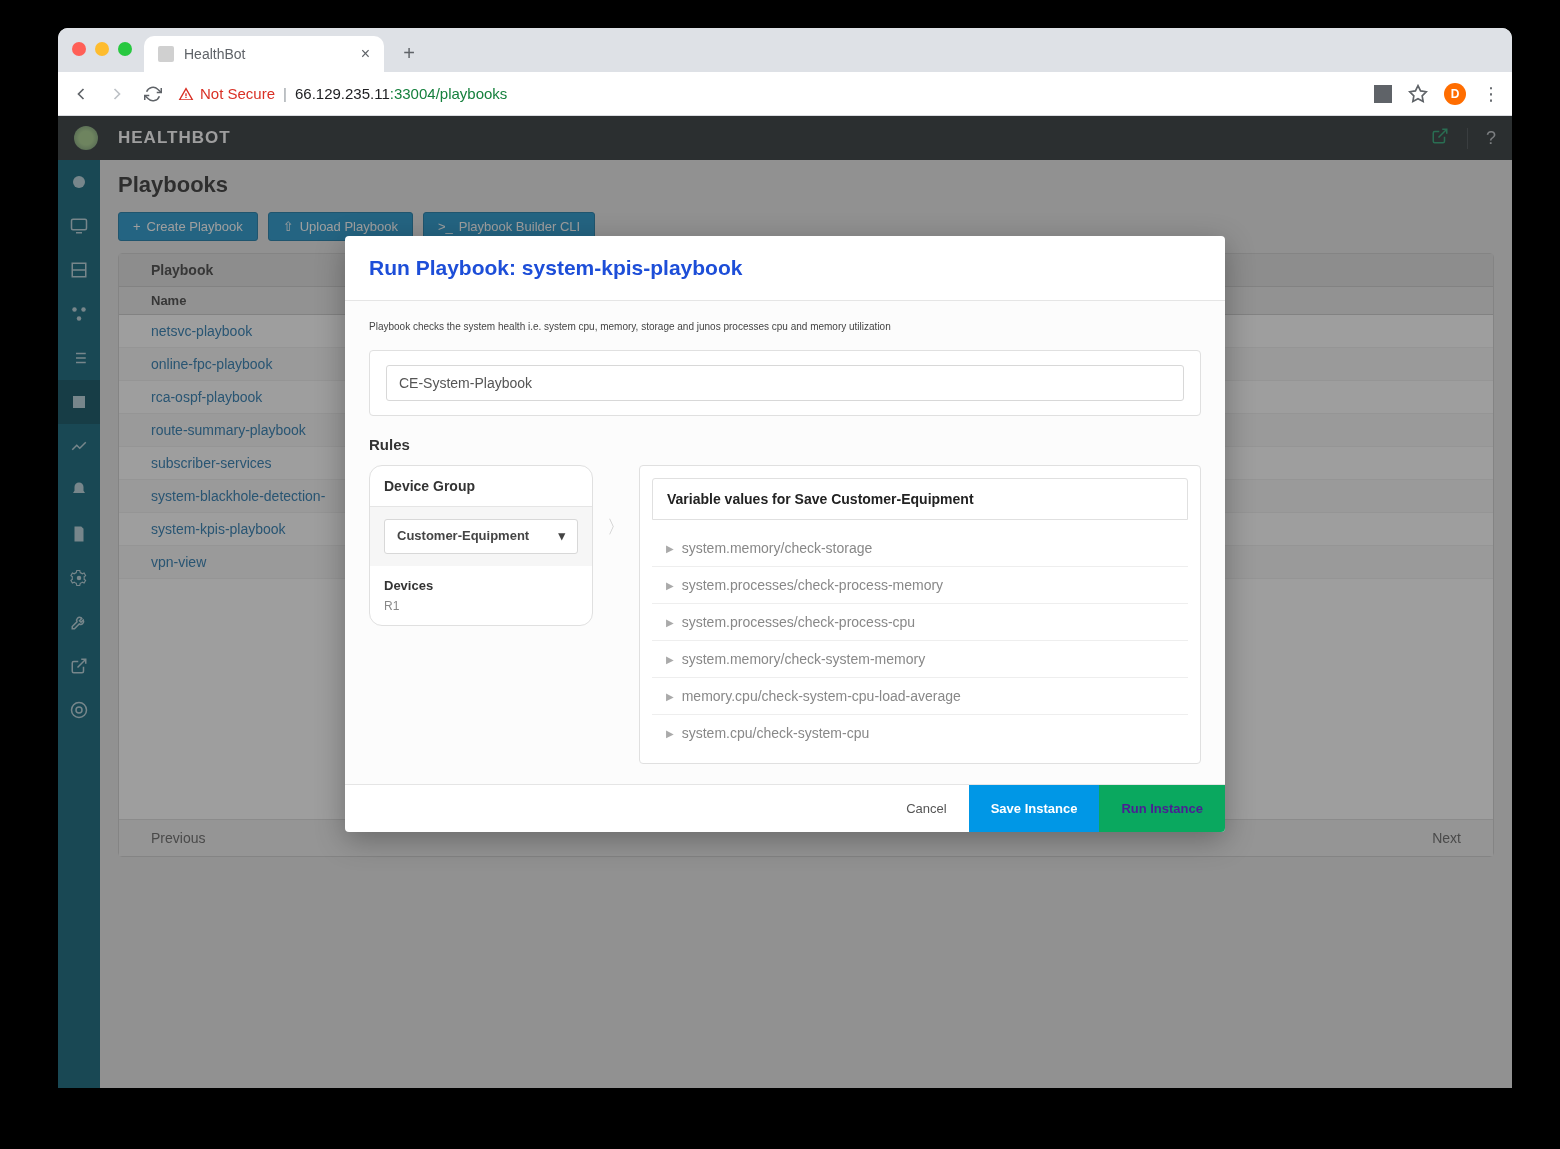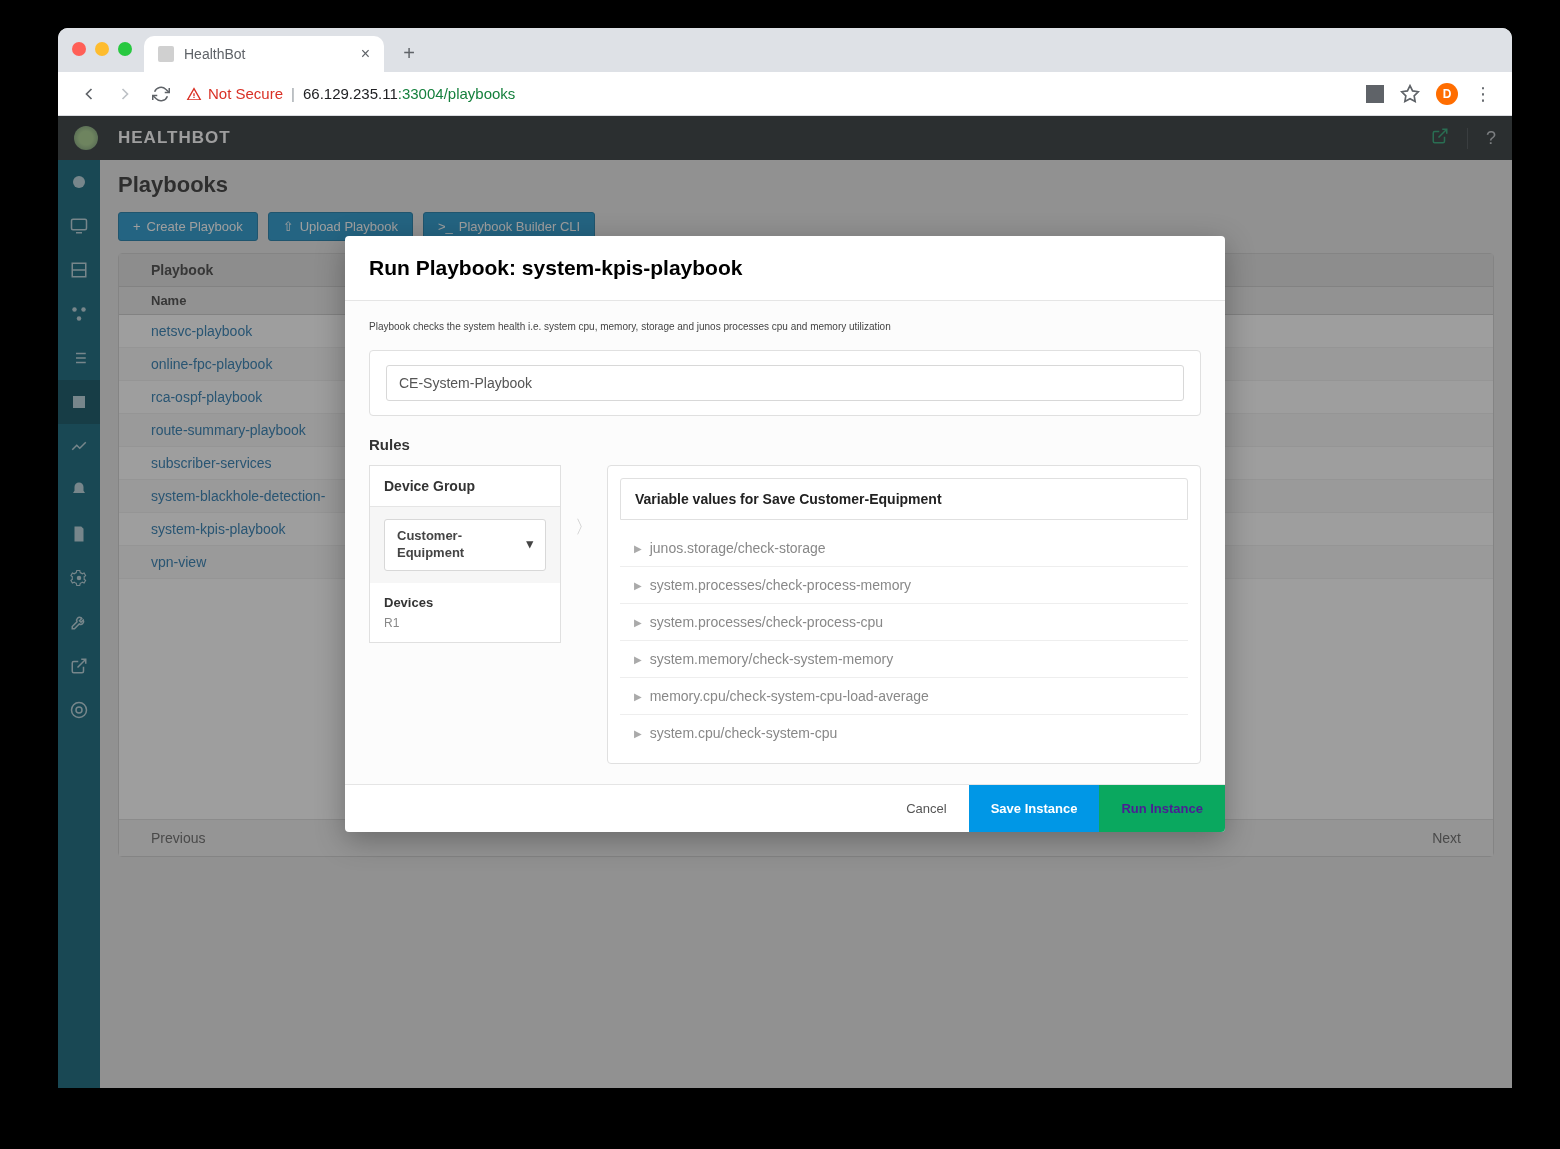--- a/index.html
+++ b/index.html
@@ -11,21 +11,21 @@
 .traffic-lights { position: absolute; top: 14px; left: 14px; display: flex; gap: 9px; }
 .tl { width: 14px; height: 14px; border-radius: 50%; }
 .tl.red { background: #ff5f57; }
 .tl.yellow { background: #febc2e; }
 .tl.green { background: #28c840; }
 .tab { margin-left: 76px; background: #fff; height: 36px; border-radius: 10px 10px 0 0; display: flex; align-items: center; padding: 0 14px; gap: 10px; font-size: 14px; color: #5f6368; min-width: 240px; }
 .tab-favicon { width: 16px; height: 16px; background: #d0d0d0; border-radius: 2px; }
 .tab-close { margin-left: auto; font-size: 16px; color: #5f6368; }
 .new-tab { width: 30px; height: 30px; display: flex; align-items: center; justify-content: center; font-size: 20px; color: #5f6368; margin-left: 10px; margin-bottom: 4px; }
 
-.url-bar { height: 44px; background: #fff; display: flex; align-items: center; padding: 0 20px; gap: 14px; border-bottom: 1px solid #dadce0; }
+.url-bar { height: 44px; background: #fff; display: flex; align-items: center; padding: 0 12px; gap: 14px; border-bottom: 1px solid #dadce0; }
 .nav-btn { width: 22px; height: 22px; display: flex; align-items: center; justify-content: center; color: #5f6368; }
 .nav-btn.disabled { color: #bdc1c6; }
 .url-field { flex: 1; display: flex; align-items: center; gap: 8px; font-size: 15px; }
 .not-secure { color: #d93025; display: flex; align-items: center; gap: 6px; }
 .url-divider { color: #9aa0a6; }
 .url-text { color: #202124; }
 .url-text .path { color: #15803d; }
 .url-actions { display: flex; align-items: center; gap: 16px; }
 .ext-icon { width: 18px; height: 18px; background: #5f6368; }
 .star-icon { width: 20px; height: 20px; color: #5f6368; }
@@ -54,30 +54,30 @@
 .table-header { background: #e0e0e0; padding: 8px 32px; font-weight: 600; font-size: 14px; color: #444; border-bottom: 1px solid #ccc; }
 .table-header.sub { background: #eaeaea; font-size: 13px; padding: 6px 32px; }
 .table-row { padding: 8px 32px; font-size: 14px; color: #2a7ab0; border-bottom: 1px solid #eee; }
 .table-row.alt { background: #f7f7f7; }
 .table-fill { height: 240px; }
 .pager { display: flex; justify-content: space-between; padding: 10px 32px; background: #eee; border-top: 1px solid #ddd; color: #666; font-size: 14px; }
 
 .modal-overlay { position: absolute; inset: 0; background: rgba(40,40,40,0.45); display: flex; align-items: flex-start; justify-content: center; padding-top: 120px; }
 .modal { width: 880px; background: #fff; border-radius: 4px; box-shadow: 0 8px 30px rgba(0,0,0,0.3); }
 .modal-header { padding: 20px 24px; border-bottom: 1px solid #e5e5e5; }
-.modal-title { font-size: 21px; font-weight: 600; color: #000000; }
+.modal-title { font-size: 21px; font-weight: 600; color: #1d4ed8; }
 .modal-body { padding: 20px 24px; background: #fcfcfc; }
 .modal-desc { font-size: 10px; color: #444; margin-bottom: 18px; }
 .form-group { border: 1px solid #e0e0e0; border-radius: 4px; padding: 14px 16px; background: #fff; margin-bottom: 20px; }
 .form-label { font-size: 13px; font-weight: 600; color: #333; margin-bottom: 10px; display: block; }
 .form-label .req { color: #d93025; }
 .form-input { width: 100%; padding: 9px 12px; border: 1px solid #d8d8d8; border-radius: 3px; font-size: 14px; color: #555; }
 .section-label { font-size: 15px; font-weight: 600; color: #333; margin-bottom: 12px; }
 .rules-row { display: flex; gap: 16px; align-items: flex-start; }
-.rules-left { width: 192px; background: #fff; border: 1px solid #e0e0e0; border-radius: 0; }
+.rules-left { width: 224px; background: #fff; border: 1px solid #e0e0e0; border-radius: 13px; }
 .panel-head { padding: 12px 14px; font-size: 14px; font-weight: 600; color: #333; border-bottom: 1px solid #e5e5e5; }
 .panel-body { padding: 12px 14px; background: #f6f6f6; font-weight: bold; }
 .select-box { background: #fff; border: 1px solid #d8d8d8; border-radius: 3px; padding: 8px 12px; font-size: 13px; color: #444; display: flex; justify-content: space-between; align-items: center; line-height: 1.3; }
 .devices-section { padding: 12px 14px; }
 .devices-label { font-size: 13px; font-weight: 600; color: #333; margin-bottom: 6px; }
 .device-item { font-size: 12px; color: #888; }
 .rules-right { flex: 1; background: #fff; border: 1px solid #e0e0e0; border-radius: 4px; padding: 12px; }
 .var-header { background: #fff; border: 1px solid #e0e0e0; border-radius: 3px 3px 0 0; padding: 12px 14px; font-size: 14px; font-weight: 600; color: #222; margin-bottom: 10px; }
 .var-list { }
 .var-item { padding: 10px 14px; border-bottom: 1px solid #eee; font-size: 14px; color: #888; display: flex; align-items: center; gap: 8px; }
@@ -298,21 +298,21 @@
                 <div class="devices-label">Devices</div>
                 <div class="device-item">R1</div>
               </div>
             </div>
             <div class="connector">〉</div>
             <div class="rules-right">
               <div class="var-header">Variable values for Save Customer-Equipment</div>
               <div class="var-list">
                 <div class="var-item">
                     <span class="var-arrow">▶</span>
-                    <span>junos.storage/check-storage</span>
+                    <span>system.memory/check-storage</span>
                   </div>
                 <div class="var-item">
                     <span class="var-arrow">▶</span>
                     <span>system.processes/check-process-memory</span>
                   </div>
                 <div class="var-item">
                     <span class="var-arrow">▶</span>
                     <span>system.processes/check-process-cpu</span>
                   </div>
                 <div class="var-item">

